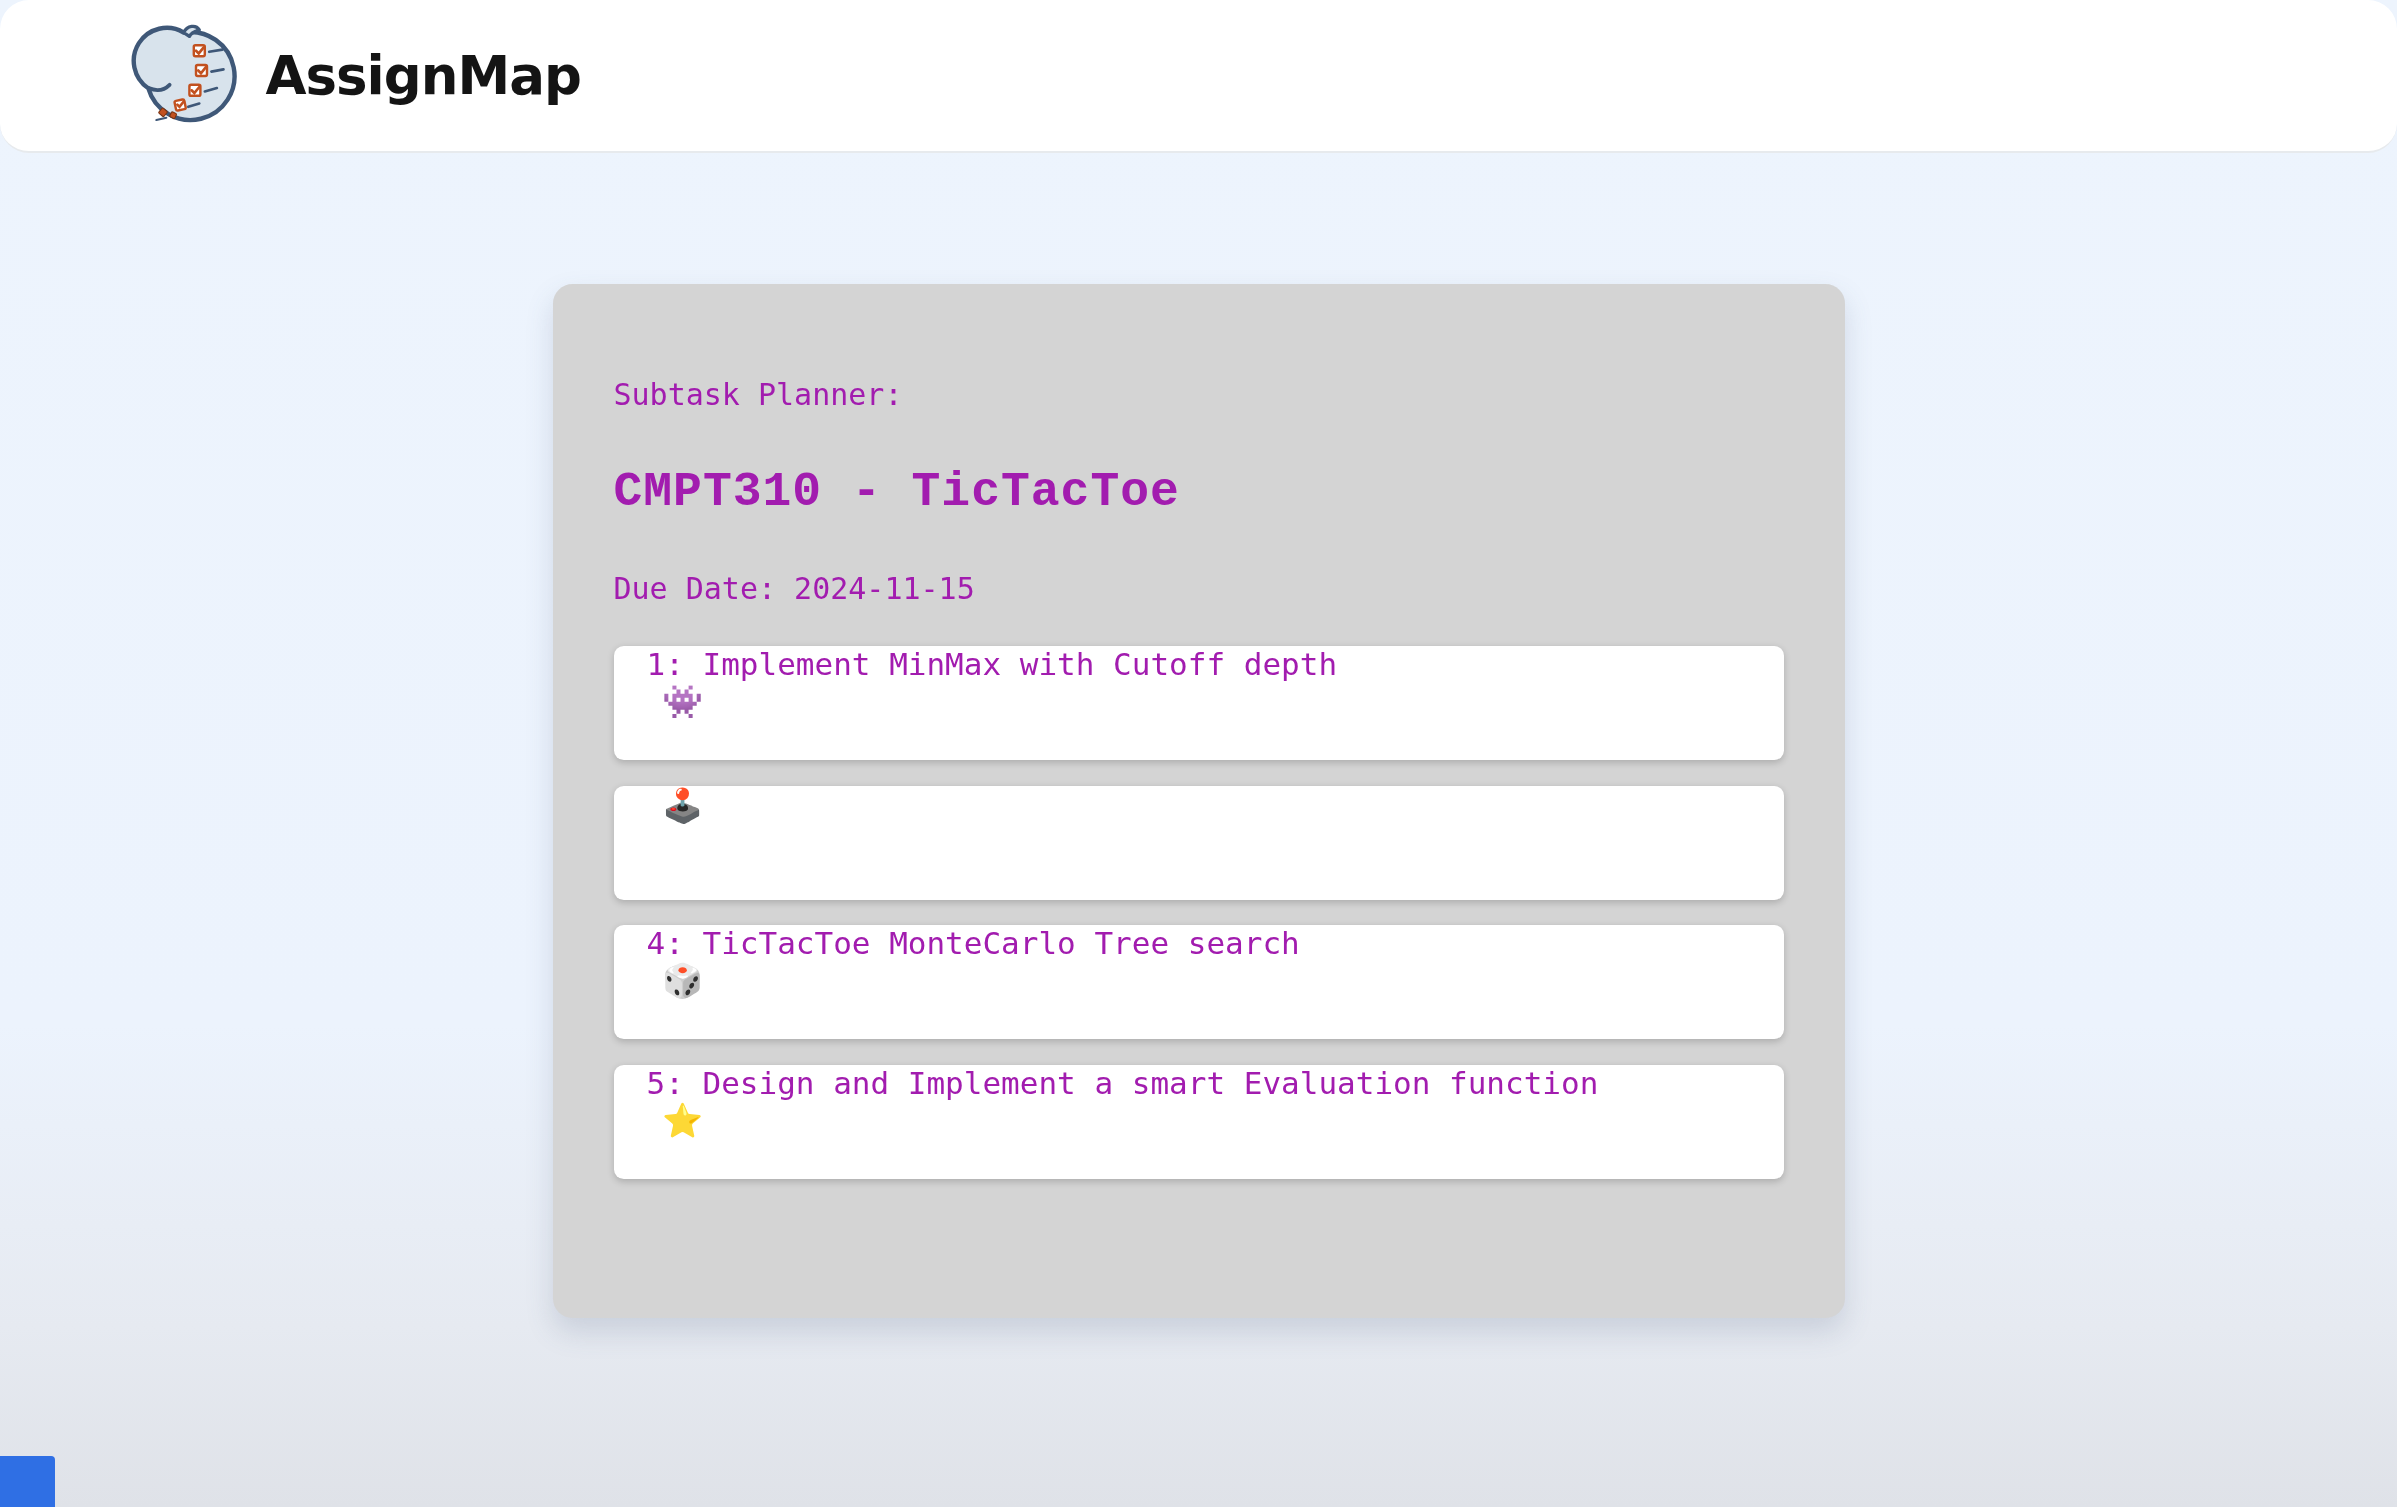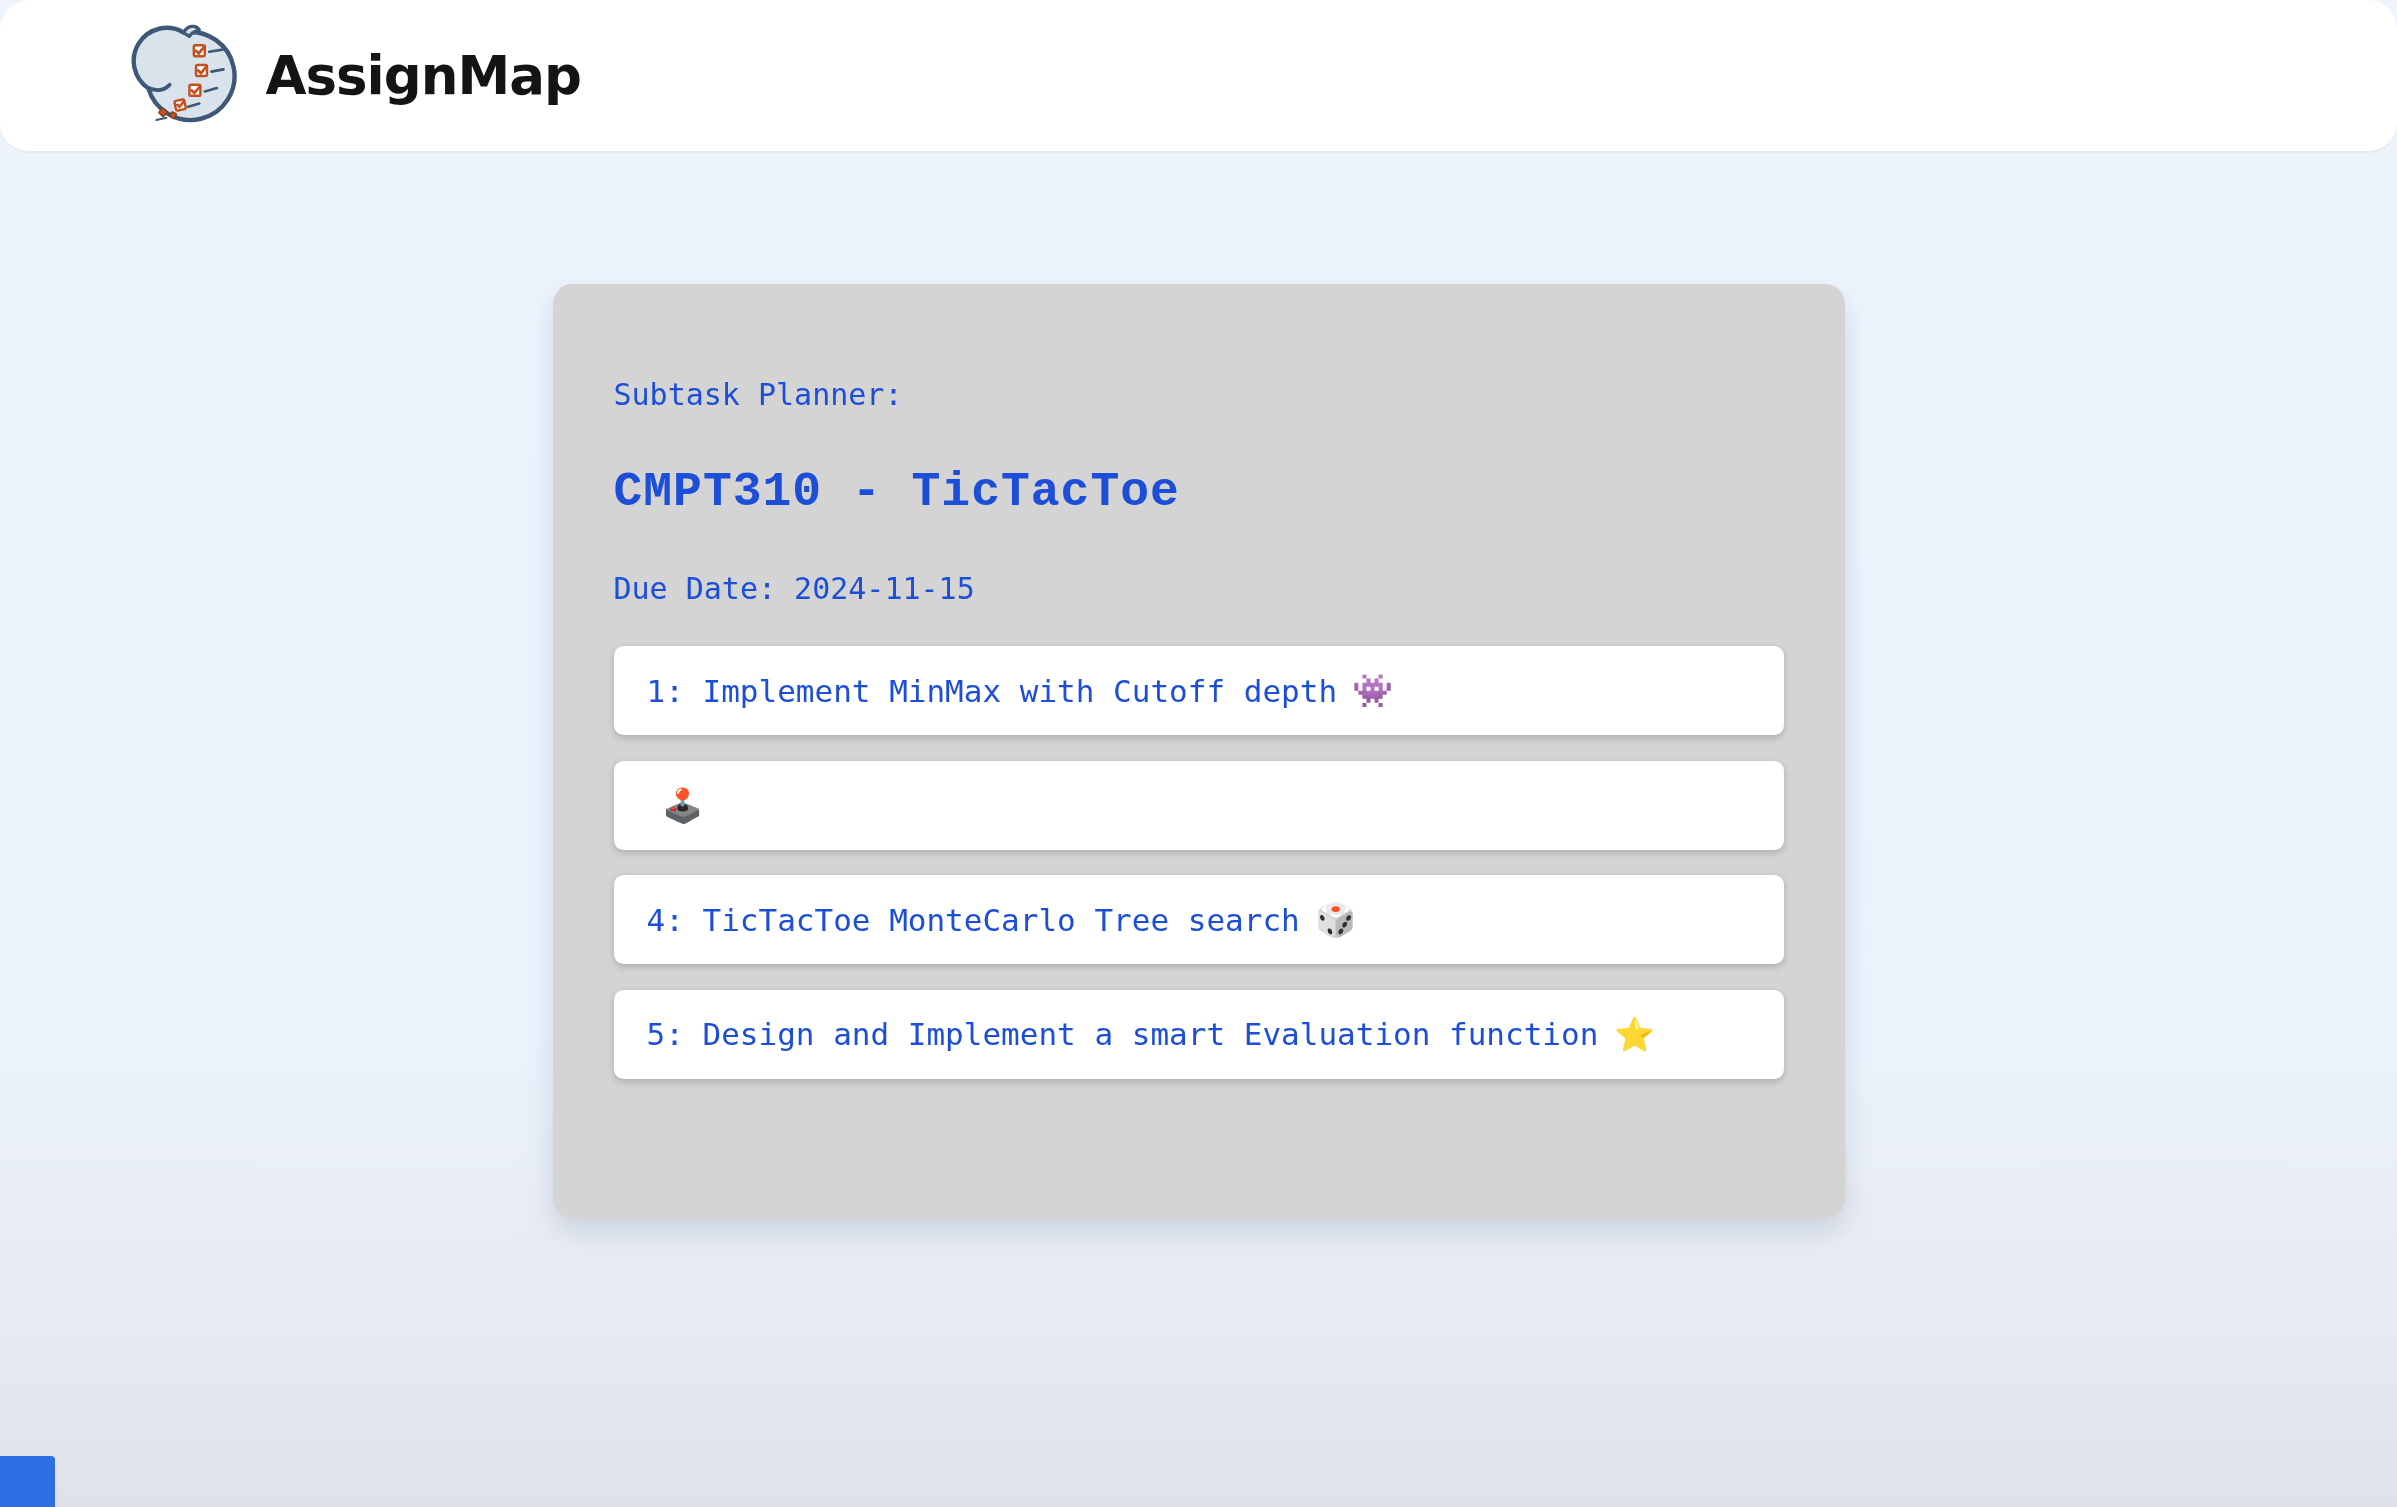--- a/index.html
+++ b/index.html
@@ -41,21 +41,21 @@
 
   
   .card {
     width: 1292px;
     margin: 131px auto 0 auto;
     background: #d4d4d4;
     border-radius: 19.6px;
     box-shadow: 0 13.7px 27.4px rgba(70, 90, 120, 0.18);
     padding: 92px 61px 139px 61px;
     font-family: "DejaVu Sans Mono", "Liberation Mono", monospace;
-    color: #1d4ed8;
+    color: #a21caf;
   }
   .section-label {
     font-size: 30px;
     line-height: 37px;
     margin-bottom: 51px;
   }
   .card-title {
     font-size: 48px;
     line-height: 57px;
     font-weight: 700;
@@ -66,27 +66,28 @@
   .due-date {
     font-size: 30px;
     line-height: 37px;
     margin-bottom: 39px;
   }
 
   .task-list { display: flex; flex-direction: column; gap: 25.5px; }
   .task {
     background: #ffffff;
     border-radius: 9.8px;
-    height: 89px;
+    height: 114px;
     display: flex;
-    align-items: center;
+    align-items: flex-start;
     padding: 0 33px;
     font-size: 31px;
     box-shadow: 0 2.9px 7.8px rgba(0, 0, 0, 0.18);
     cursor: pointer;
+    flex-direction: column;
   }
   .task .emoji {
     margin-left: 15.7px;
     font-size: 33px;
     font-family: "DejaVu Sans", sans-serif;
   }
 
   
   .blue-fragment {
     position: absolute;

